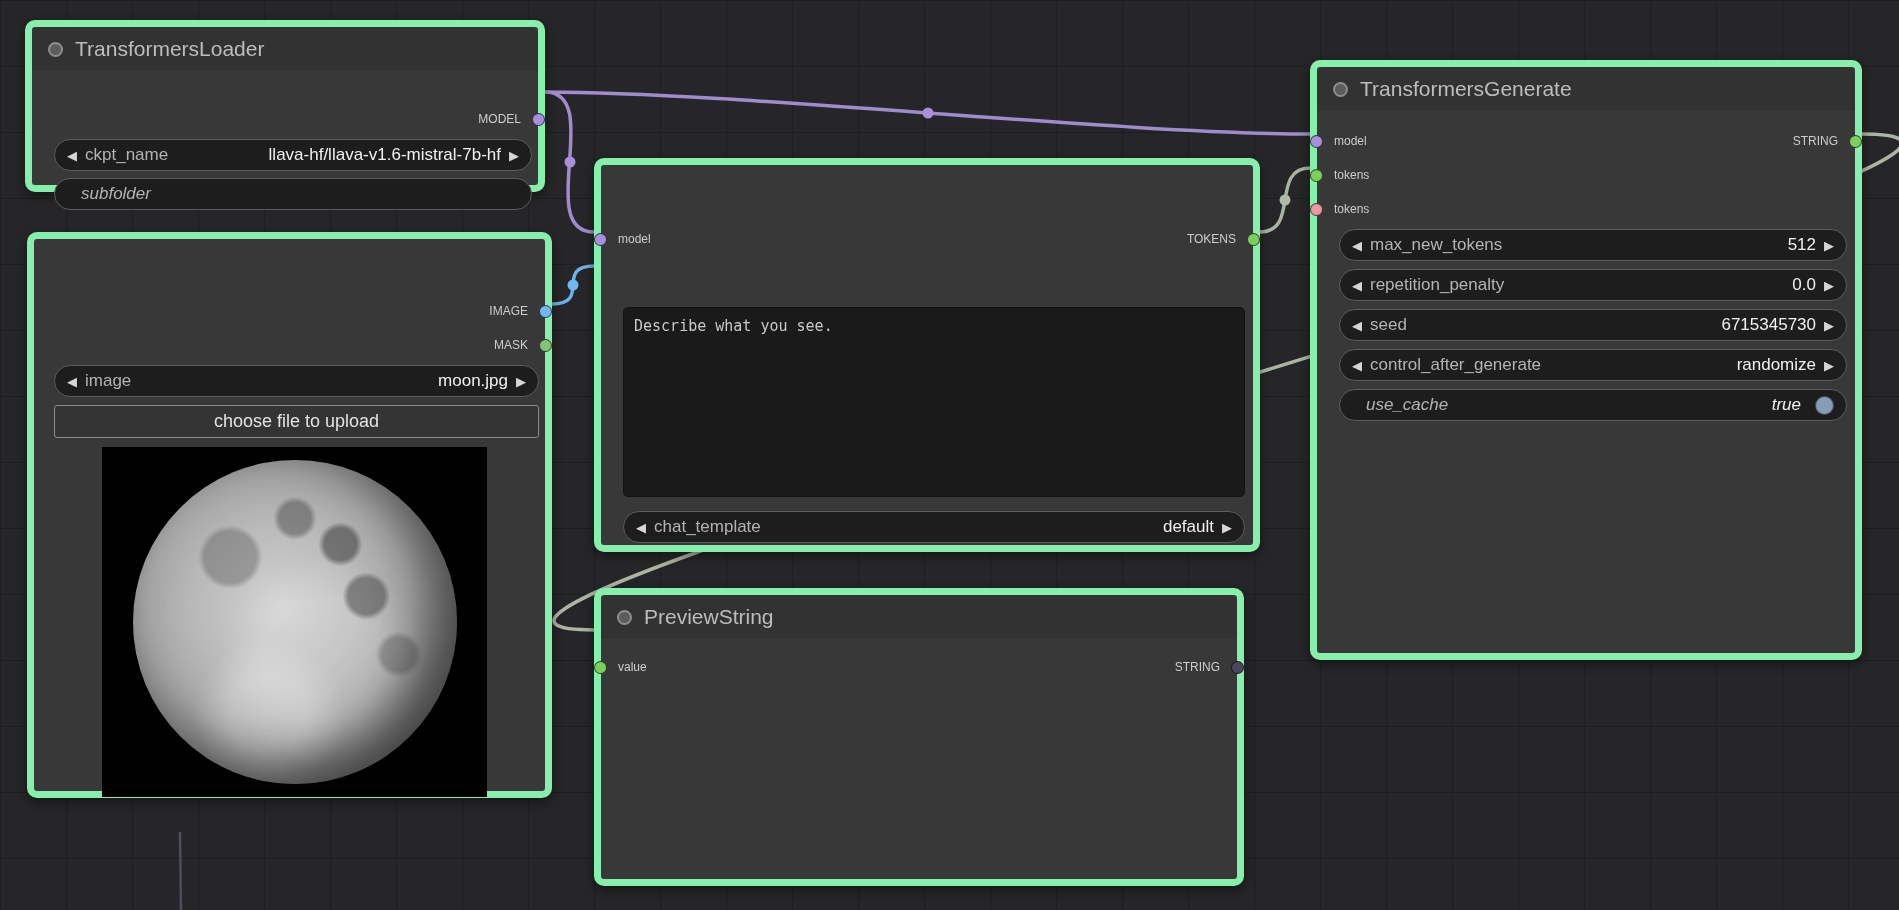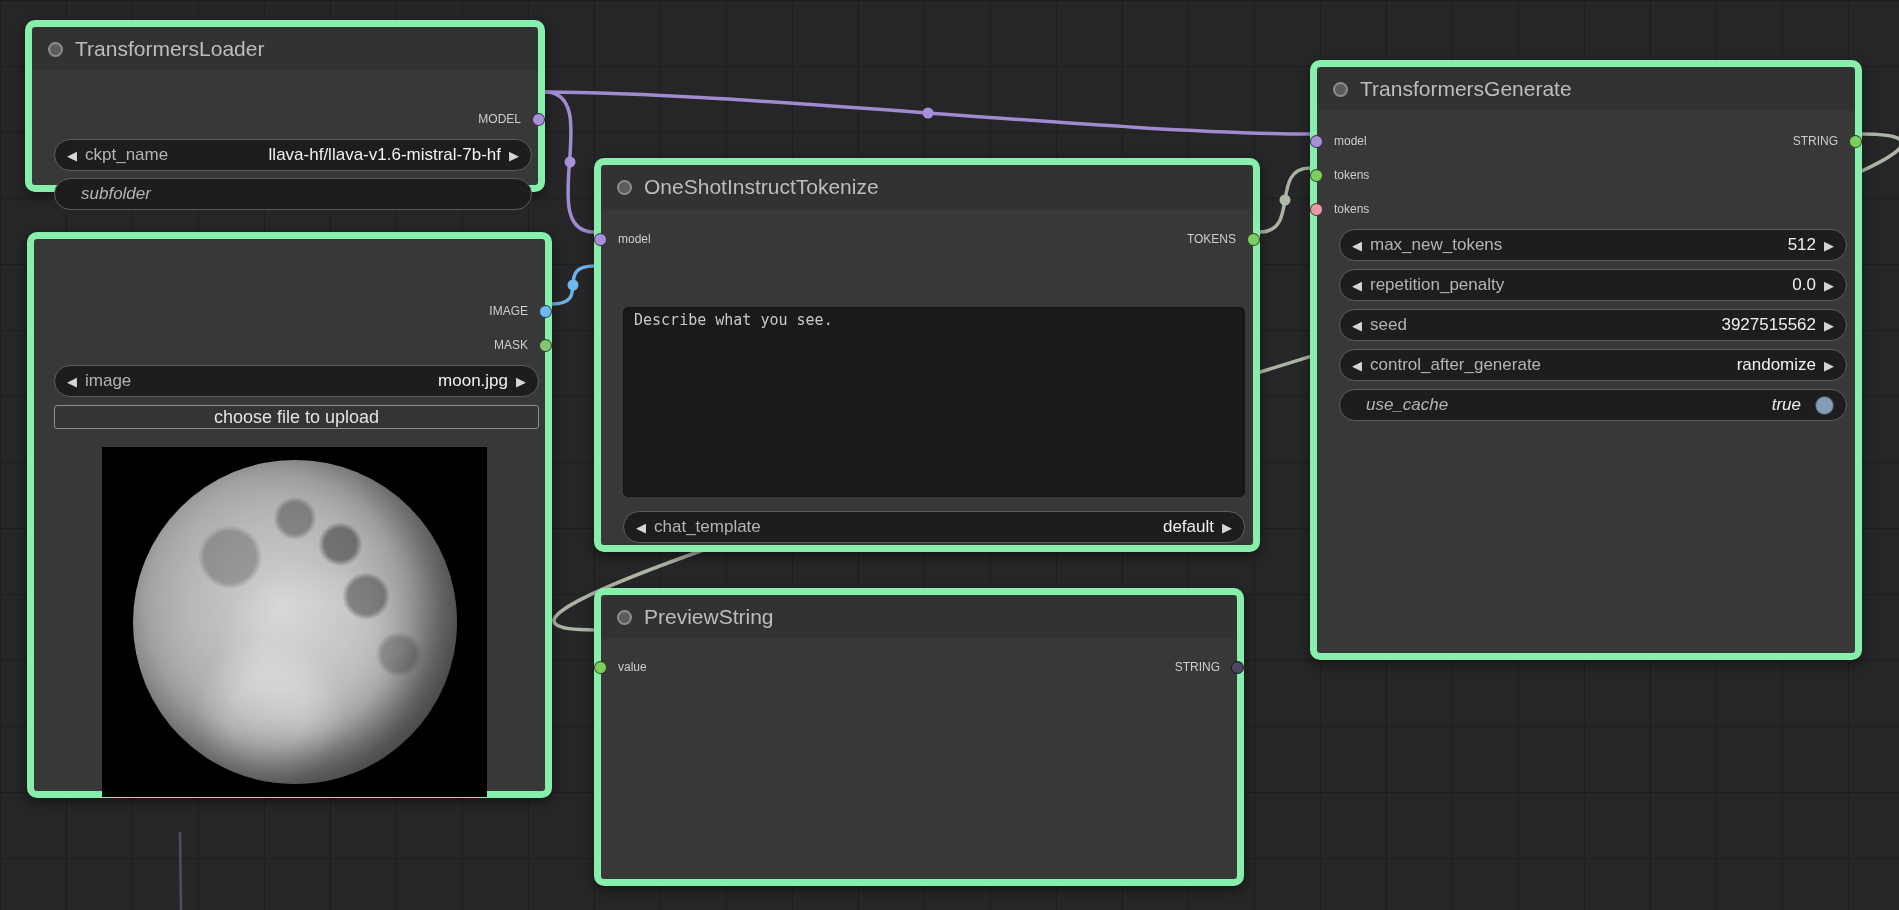--- a/index.html
+++ b/index.html
@@ -58,29 +58,29 @@
   .widget .arr { color:#d6d6d6; font-size:13px; flex:0 0 auto; }
   .widget .wlabel { color:#b4b4b4; }
   .widget .wvalue { color:#f0f0f0; margin-left:auto; overflow:hidden; text-overflow:ellipsis; }
   .widget.textonly { padding-left:26px;font-style:italic; }
   .toggle-dot {
     width:19px; height:19px; border-radius:50%;
     background:#859cb6; border:1px solid rgba(0,0,0,0.5);
     flex:0 0 auto; margin-left:6px;
   }
   .upload-btn {
-    position:absolute; height:24px;
+    position:absolute; height:33px;
     background:#343434; border:1px solid #8d8d8d; border-radius:3px;
     display:flex; align-items:center; justify-content:center;
     font-size:18px; color:#e3e3e3;
   }
   .textarea {
     position:absolute;
     background:#1a1a1a; border:1px solid #131313; border-radius:5px;
-    padding:3px 10px;
+    padding:9px 10px;
     font-family:"DejaVu Sans Mono", monospace;
     font-size:15px; color:#c9c9c9;
     overflow:hidden;
   }
   .img-preview { position:absolute; background:#000; }
   .moon {
     position:absolute; left:50%; top:50%;
     width:324px; height:324px; margin-left:-162px; margin-top:-162px;
     border-radius:50%;
     background:
@@ -150,24 +150,20 @@
   </div>
   <div class="upload-btn" style="left:20px;top:166px;width:485px">
     <span>choose file to upload</span>
   </div>
   <div class="img-preview" style="left:68px;top:208px;width:385px;height:350px">
     <div class="moon"></div>
   </div>
 </div>
 
 <div class="node" style="left:594px;top:158px;width:666px;height:394px">
-  <div class="node-title">
-    <span class="collapse-dot"></span>
-    <span class="title-text">OneShotInstructTokenize</span>
-  </div>
   <div class="port in" style="top:59px">
     <span class="dot" style="background-color: rgb(167, 143, 217);"></span>
     <span class="port-label">model</span>
   </div>
   <div class="port out" style="top:59px">
     <span class="port-label">TOKENS</span>
     <span class="dot" style="background-color: rgb(124, 207, 95);"></span>
   </div>
   <div class="textarea" style="left:22px;top:142px;width:622px;height:190px">
     <span>Describe what you see.</span>
@@ -225,21 +221,21 @@
   </div>
   <div class="widget" style="left:22px;top:202px;width:508px">
     <span class="arr">◀</span>
     <span class="wlabel">repetition_penalty</span>
     <span class="wvalue">0.0</span>
     <span class="arr">▶</span>
   </div>
   <div class="widget" style="left:22px;top:242px;width:508px">
     <span class="arr">◀</span>
     <span class="wlabel">seed</span>
-    <span class="wvalue">3927515562</span>
+    <span class="wvalue">6715345730</span>
     <span class="arr">▶</span>
   </div>
   <div class="widget" style="left:22px;top:282px;width:508px">
     <span class="arr">◀</span>
     <span class="wlabel">control_after_generate</span>
     <span class="wvalue">randomize</span>
     <span class="arr">▶</span>
   </div>
   <div class="widget textonly" style="left:22px;top:322px;width:508px">
     <span class="wlabel">use_cache</span>

